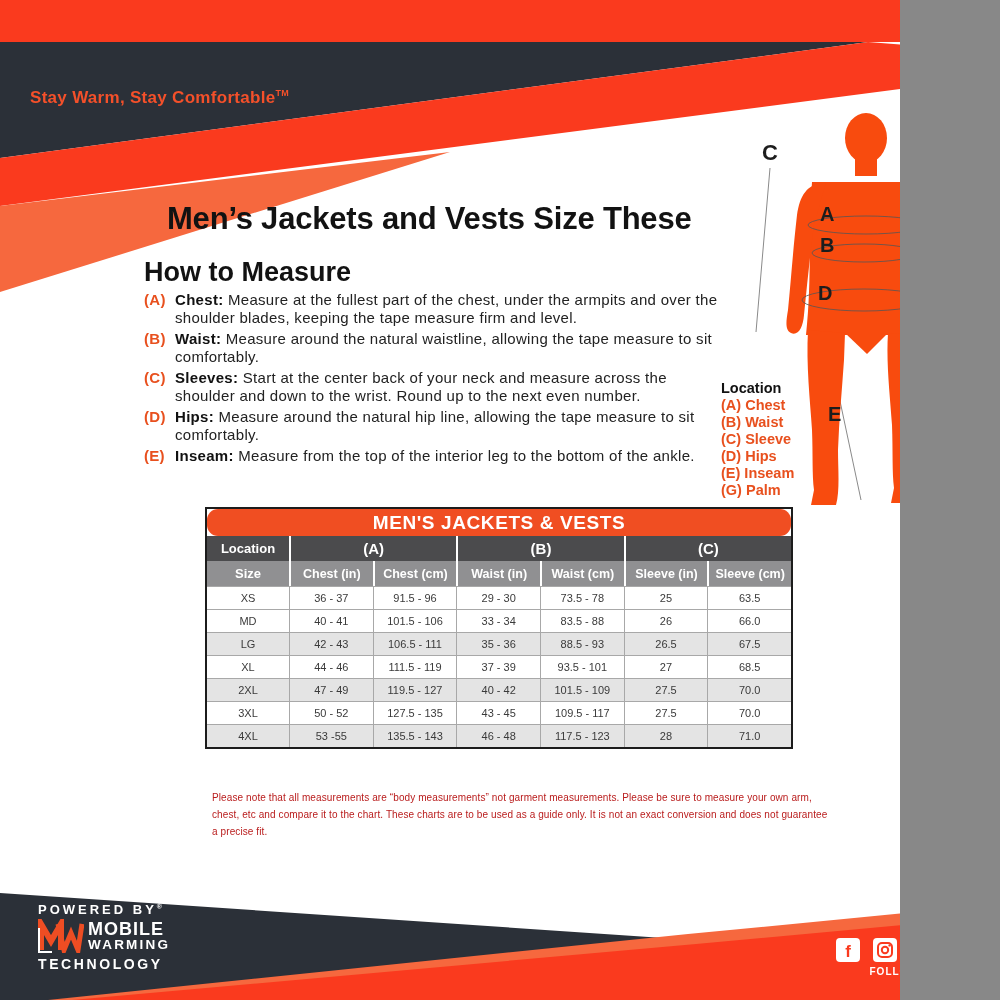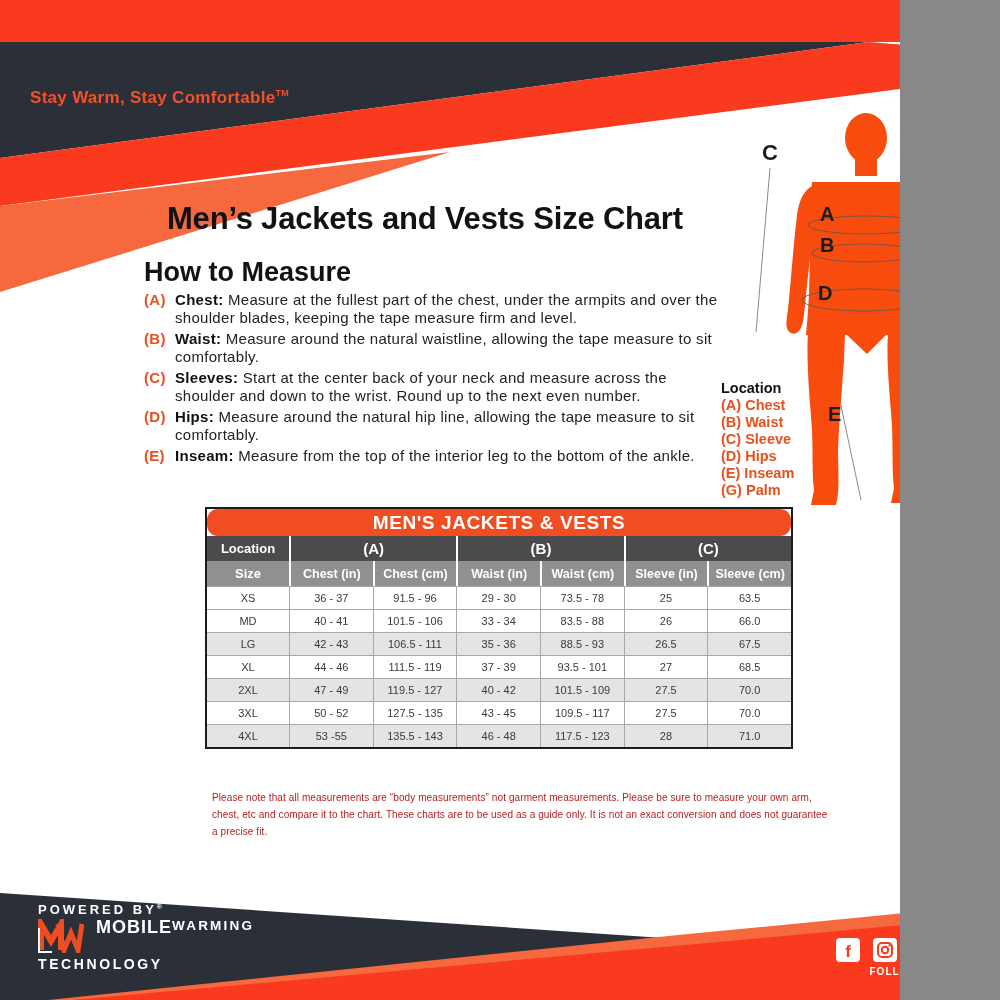--- a/index.html
+++ b/index.html
@@ -54,21 +54,21 @@
        border-left:1px solid #a8a8a8;border-top:1px solid #a8a8a8;}
   .trow.data .cell:first-child{border-left:none;}
 
   #note{left:212px;top:789px;z-index:2;width:622px;font-size:10px;line-height:17px;color:#b91c1c;letter-spacing:.1px;}
 
   
   #powered{left:38px;top:902px;z-index:2;color:#fff;}
   #powered-by{font-size:13px;font-weight:bold;letter-spacing:3px;}
   #powered-by sup{font-size:7px;letter-spacing:0;}
   #mw-row{display:flex;align-items:stretch;margin-top:2px;}
-  #mw-text{margin-left:12px;display:flex;flex-direction:row;justify-content:center;}
+  #mw-text{margin-left:4px;display:flex;flex-direction:column;justify-content:center;}
   #mw-line1{font-size:18px;font-weight:800;letter-spacing:1px;line-height:17px;}
   #mw-line2{font-size:13.5px;font-weight:800;letter-spacing:2.2px;line-height:13px;}
   #mw-line3{font-size:14px;font-weight:bold;letter-spacing:2.6px;margin-top:3px;}
 
   
   #social{left:836px;top:938px;z-index:2;width:136px;text-align:center;}
   #social-icons{display:flex;justify-content:space-between;}
   .sicon{width:24px;height:24px;cursor:pointer;}
   #follow-us{color:#fff;font-size:10px;font-weight:800;letter-spacing:1px;margin-top:4px;}
 </style>
@@ -114,21 +114,21 @@
         <span class="ebars">
           <i></i>
           <i></i>
           <i></i>
         </span>
         <span>R</span>
         <sup>®</sup>
     </div>
   </div>
 
-  <div id="page-title" class="abs">Men’s Jackets and Vests Size Chart</div>
+  <div id="page-title" class="abs">Men’s Jackets and Vests Size These</div>
   <div id="how-heading" class="abs">How to Measure</div>
 
   <div id="measure-list" class="abs">
       <div class="m-item"><span class="m-label">(A)</span><span class="m-term">Chest:</span> <span>Measure at the fullest part of the chest, under the armpits and over the shoulder blades, keeping the tape measure firm and level.</span></div>
       <div class="m-item"><span class="m-label">(B)</span><span class="m-term">Waist:</span> <span>Measure around the natural waistline, allowing the tape measure to sit comfortably.</span></div>
       <div class="m-item"><span class="m-label">(C)</span><span class="m-term">Sleeves:</span> <span>Start at the center back of your neck and measure across the shoulder and down to the wrist. Round up to the next even number.</span></div>
       <div class="m-item"><span class="m-label">(D)</span><span class="m-term">Hips:</span> <span>Measure around the natural hip line, allowing the tape measure to sit comfortably.</span></div>
       <div class="m-item"><span class="m-label">(E)</span><span class="m-term">Inseam:</span> <span>Measure from the top of the interior leg to the bottom of the ankle.</span></div>
     </div>
 

